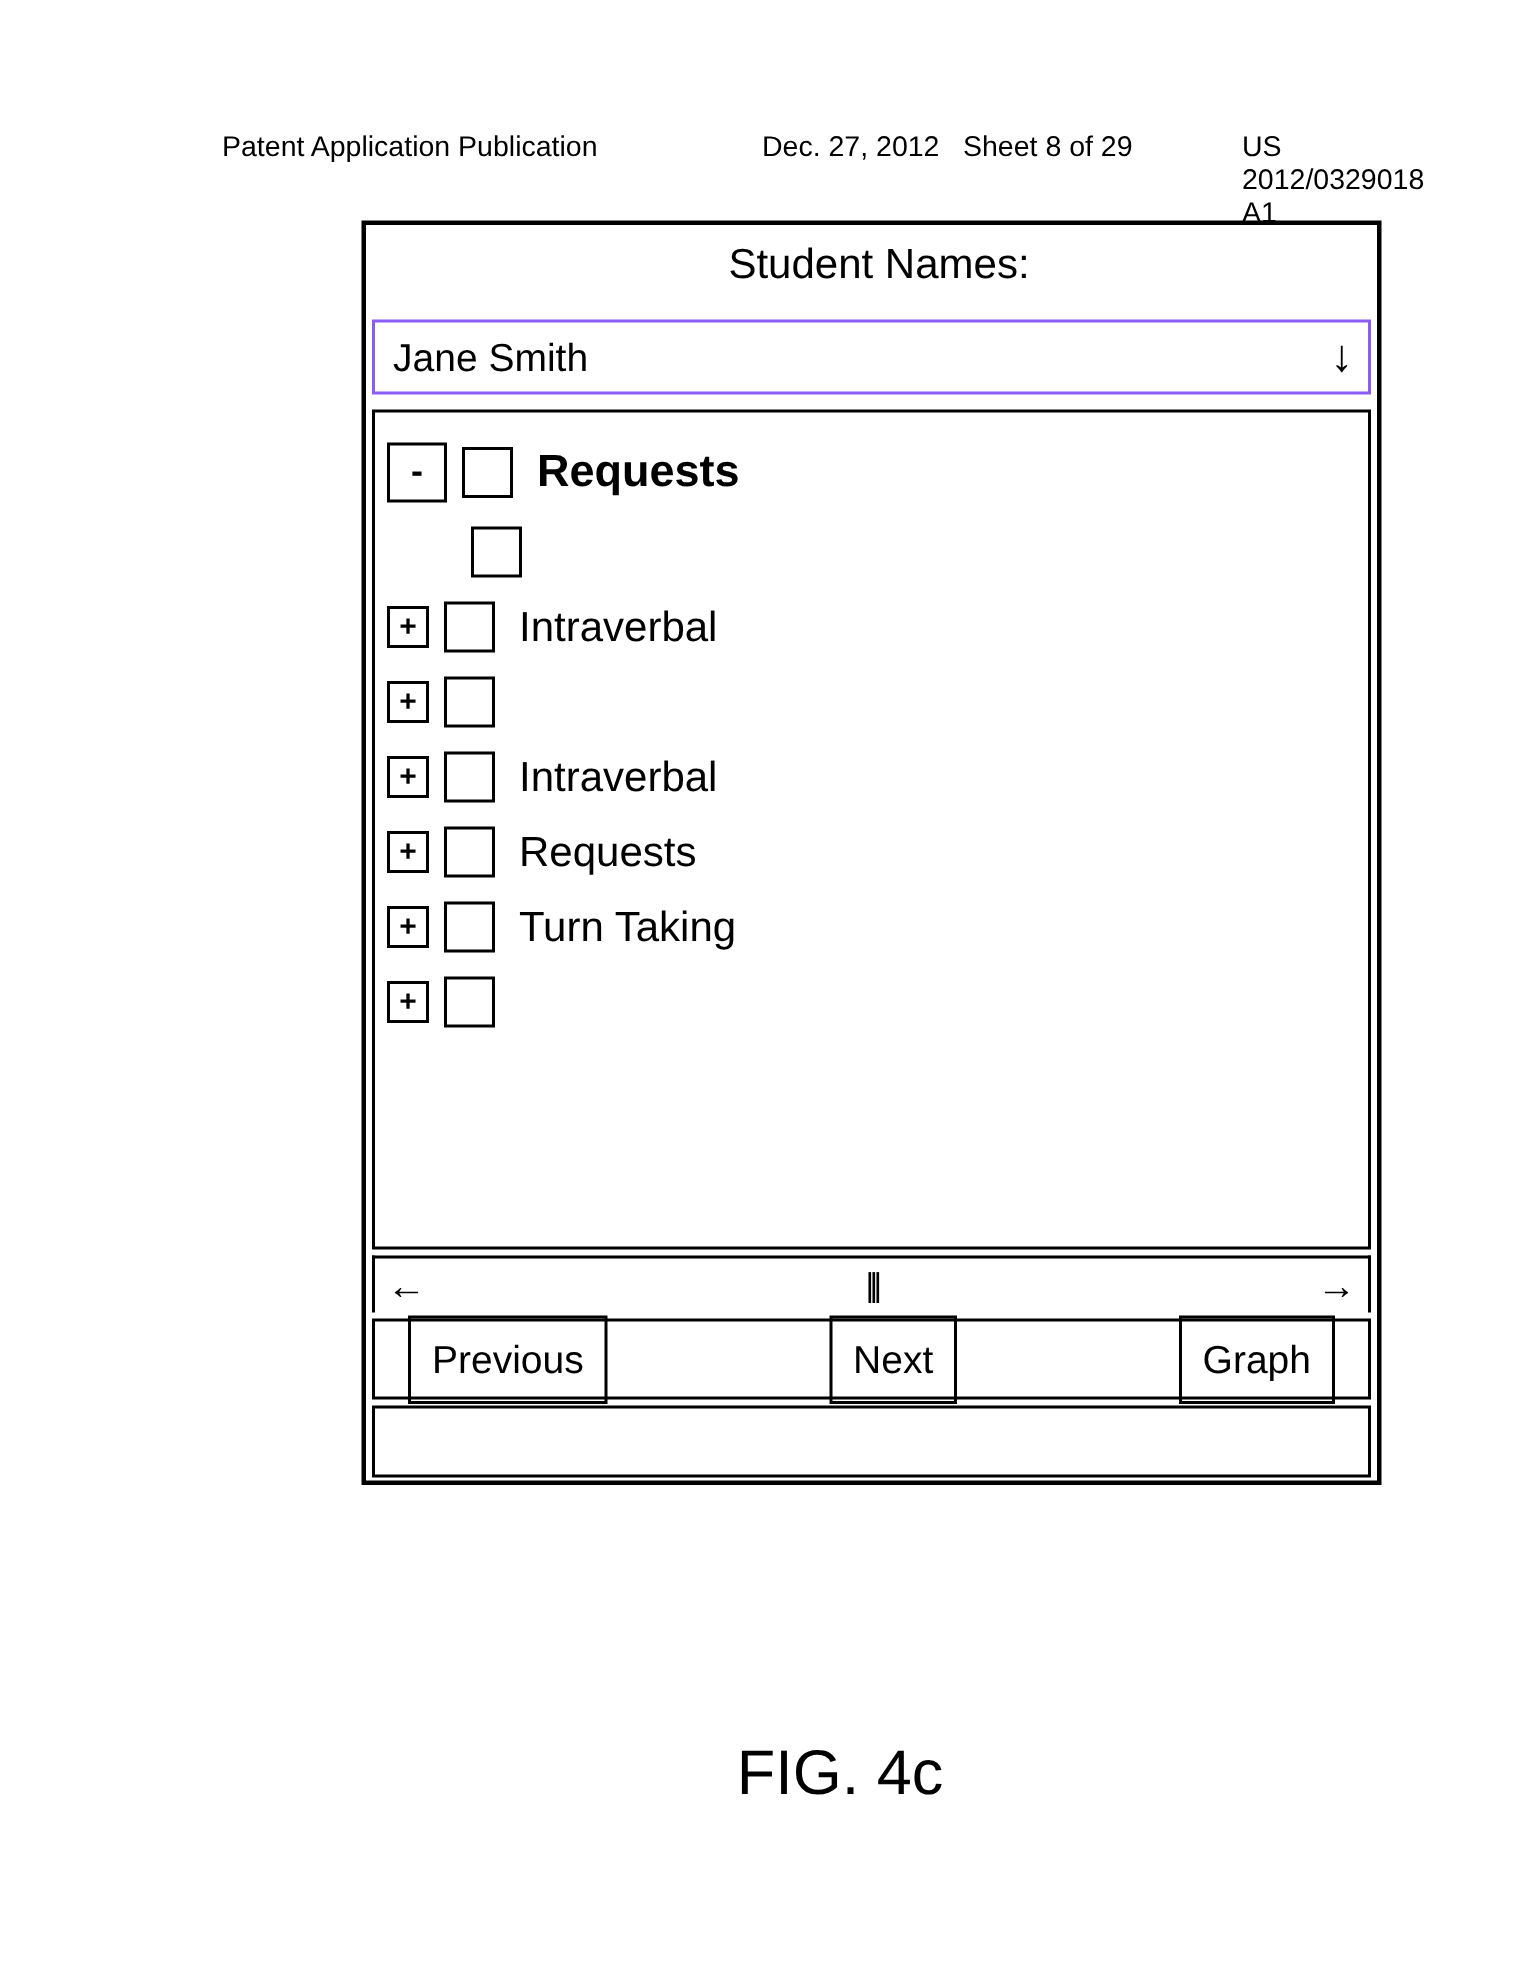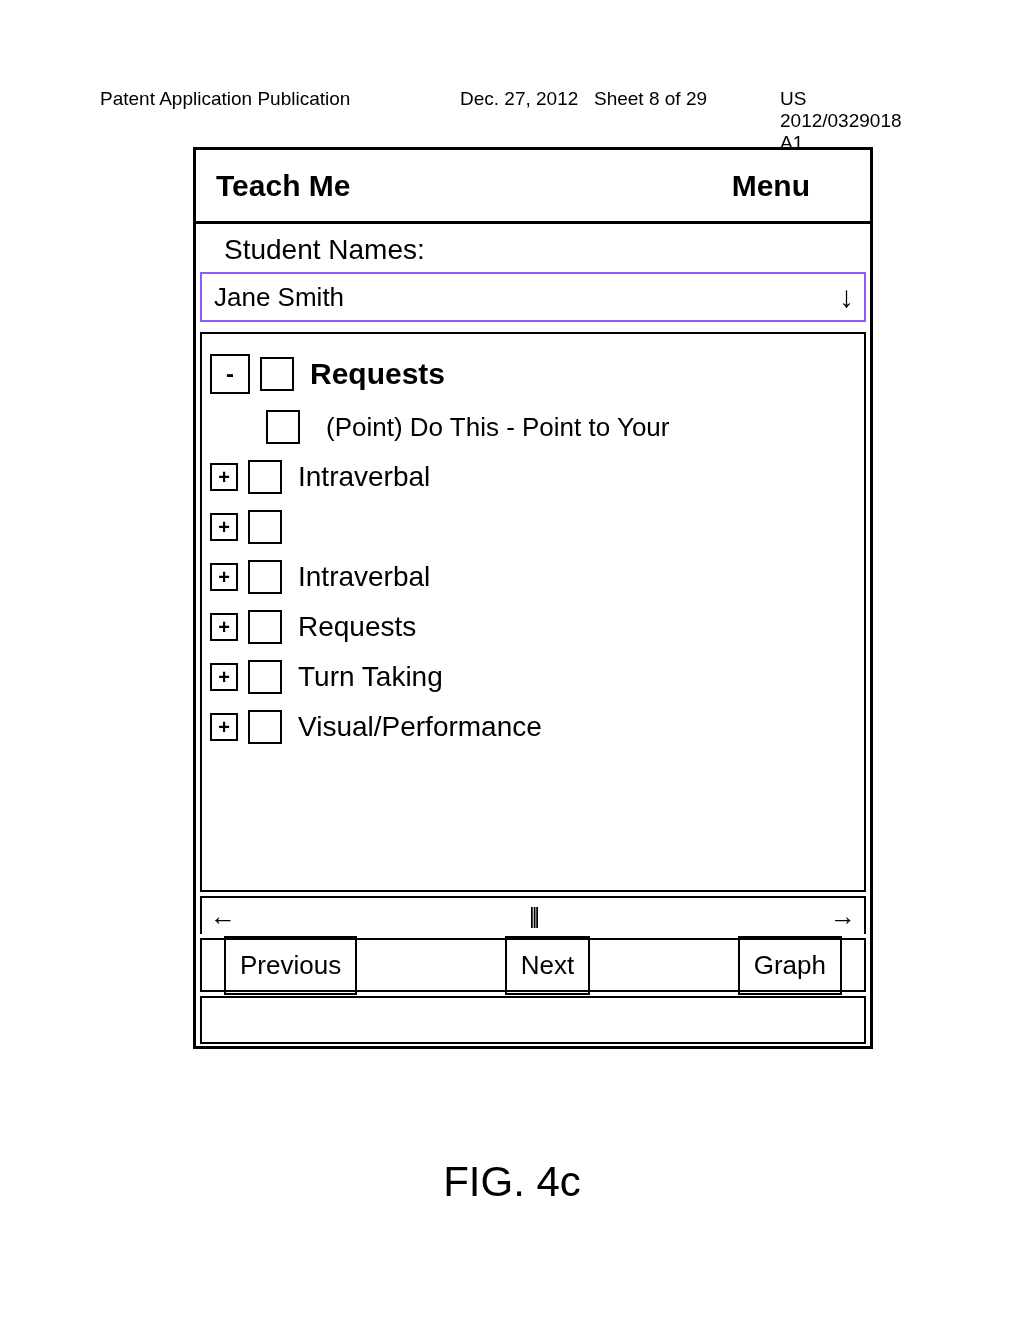--- a/index.html
+++ b/index.html
@@ -9,20 +9,21 @@
     width: 1024px;
     height: 1320px;
     background: #fff;
     font-family: Verdana, Arial, sans-serif;
     color: #000;
   }
   .page {
     position: relative;
     width: 924px;
     height: 1320px;
+    margin-left: 48px;
   }
   .header-line {
     position: absolute;
     font-size: 19px;
   }
   .pub-left { top: 88px; left: 100px; }
   .pub-date { top: 88px; left: 460px; }
   .pub-sheet { top: 88px; left: 594px; }
   .pub-num  { top: 88px; left: 780px; }
 
@@ -38,22 +39,23 @@
     display: flex;
     align-items: center;
     justify-content: space-between;
     padding: 0 20px;
     border-bottom: 3px solid #000;
   }
   .title-left { font-weight: bold; font-size: 30px; }
   .title-right { font-weight: bold; font-size: 30px; margin-right: 40px; }
 
   .label-row {
-    padding: 10px 18px 6px 28px;
+    padding: 10px 18px 21px 28px;
     font-size: 28px;
+    text-align: center;
   }
 
   .dropdown {
     margin: 0 4px 10px 4px;
     height: 50px;
     border: 2px solid #8b5cf6;
     display: flex;
     align-items: center;
     padding: 0 12px;
     font-size: 26px;
@@ -153,42 +155,37 @@
 </head>
 <body>
 
 <div class="page">
   <div class="header-line pub-left">Patent Application Publication</div>
   <div class="header-line pub-date">Dec. 27, 2012</div>
   <div class="header-line pub-sheet">Sheet 8 of 29</div>
   <div class="header-line pub-num">US 2012/0329018 A1</div>
 
   <div class="device">
-    <div class="title-bar">
-      <span class="title-left">Teach Me</span>
-      <span class="title-right">Menu</span>
-    </div>
 
     <div class="label-row">Student Names:</div>
 
     <div class="dropdown">
       <span>Jane Smith</span>
       <span class="dd-arrow">↓</span>
     </div>
 
     <div class="tree">
 
       <div class="tree-row">
         <span class="pm-box big">-</span>
         <span class="chk-box"></span>
         <span class="tree-label bold">Requests</span>
       </div>
       <div class="tree-row sub-row">
         <span class="chk-box"></span>
-        <span class="sub-label">(Point) Do This - Point to Your</span>
       </div>
 
       <div class="tree-row">
         <span class="pm-box">+</span>
         <span class="chk-box"></span>
         <span class="tree-label">Intraverbal</span>
       </div>
 
       <div class="tree-row">
         <span class="pm-box">+</span>
@@ -209,21 +206,20 @@
 
       <div class="tree-row">
         <span class="pm-box">+</span>
         <span class="chk-box"></span>
         <span class="tree-label">Turn Taking</span>
       </div>
 
       <div class="tree-row">
         <span class="pm-box">+</span>
         <span class="chk-box"></span>
-        <span class="tree-label">Visual/Performance</span>
       </div>
     </div>
 
     <div class="slider">
       <span class="lar">←</span>
       <span class="thumb">|||</span>
       <span class="rar">→</span>
     </div>
 
     <div class="btn-row">

